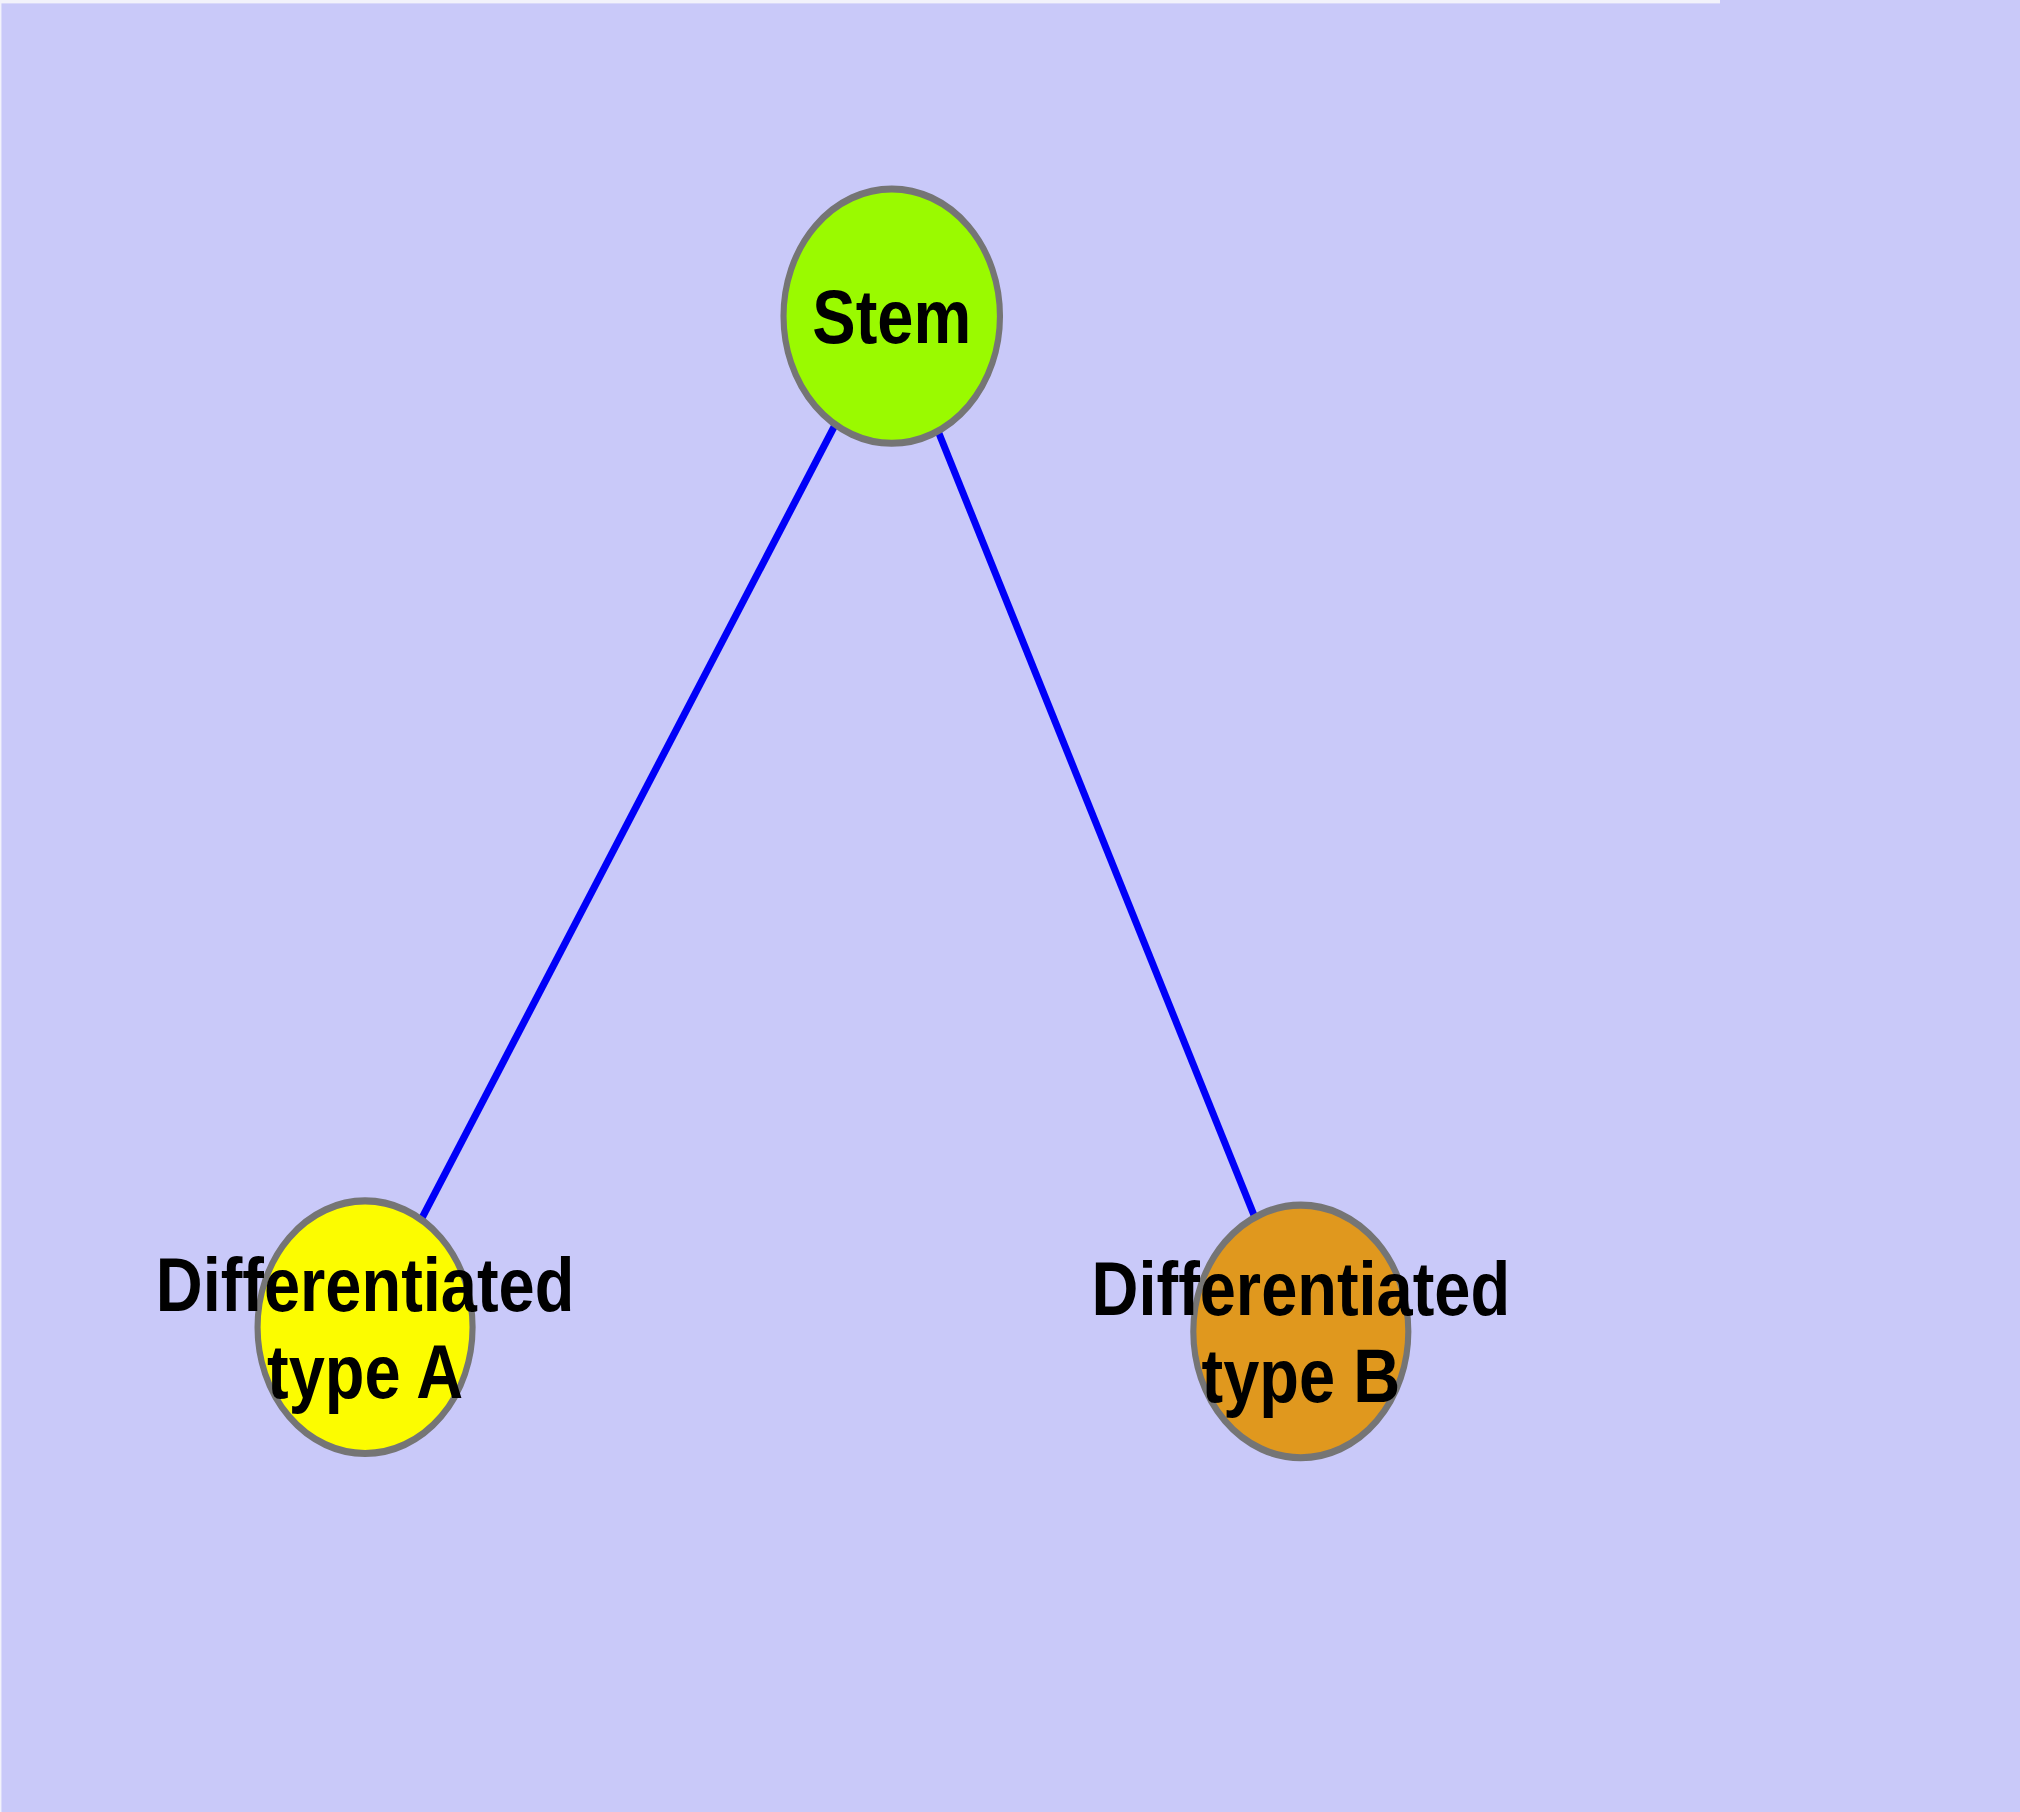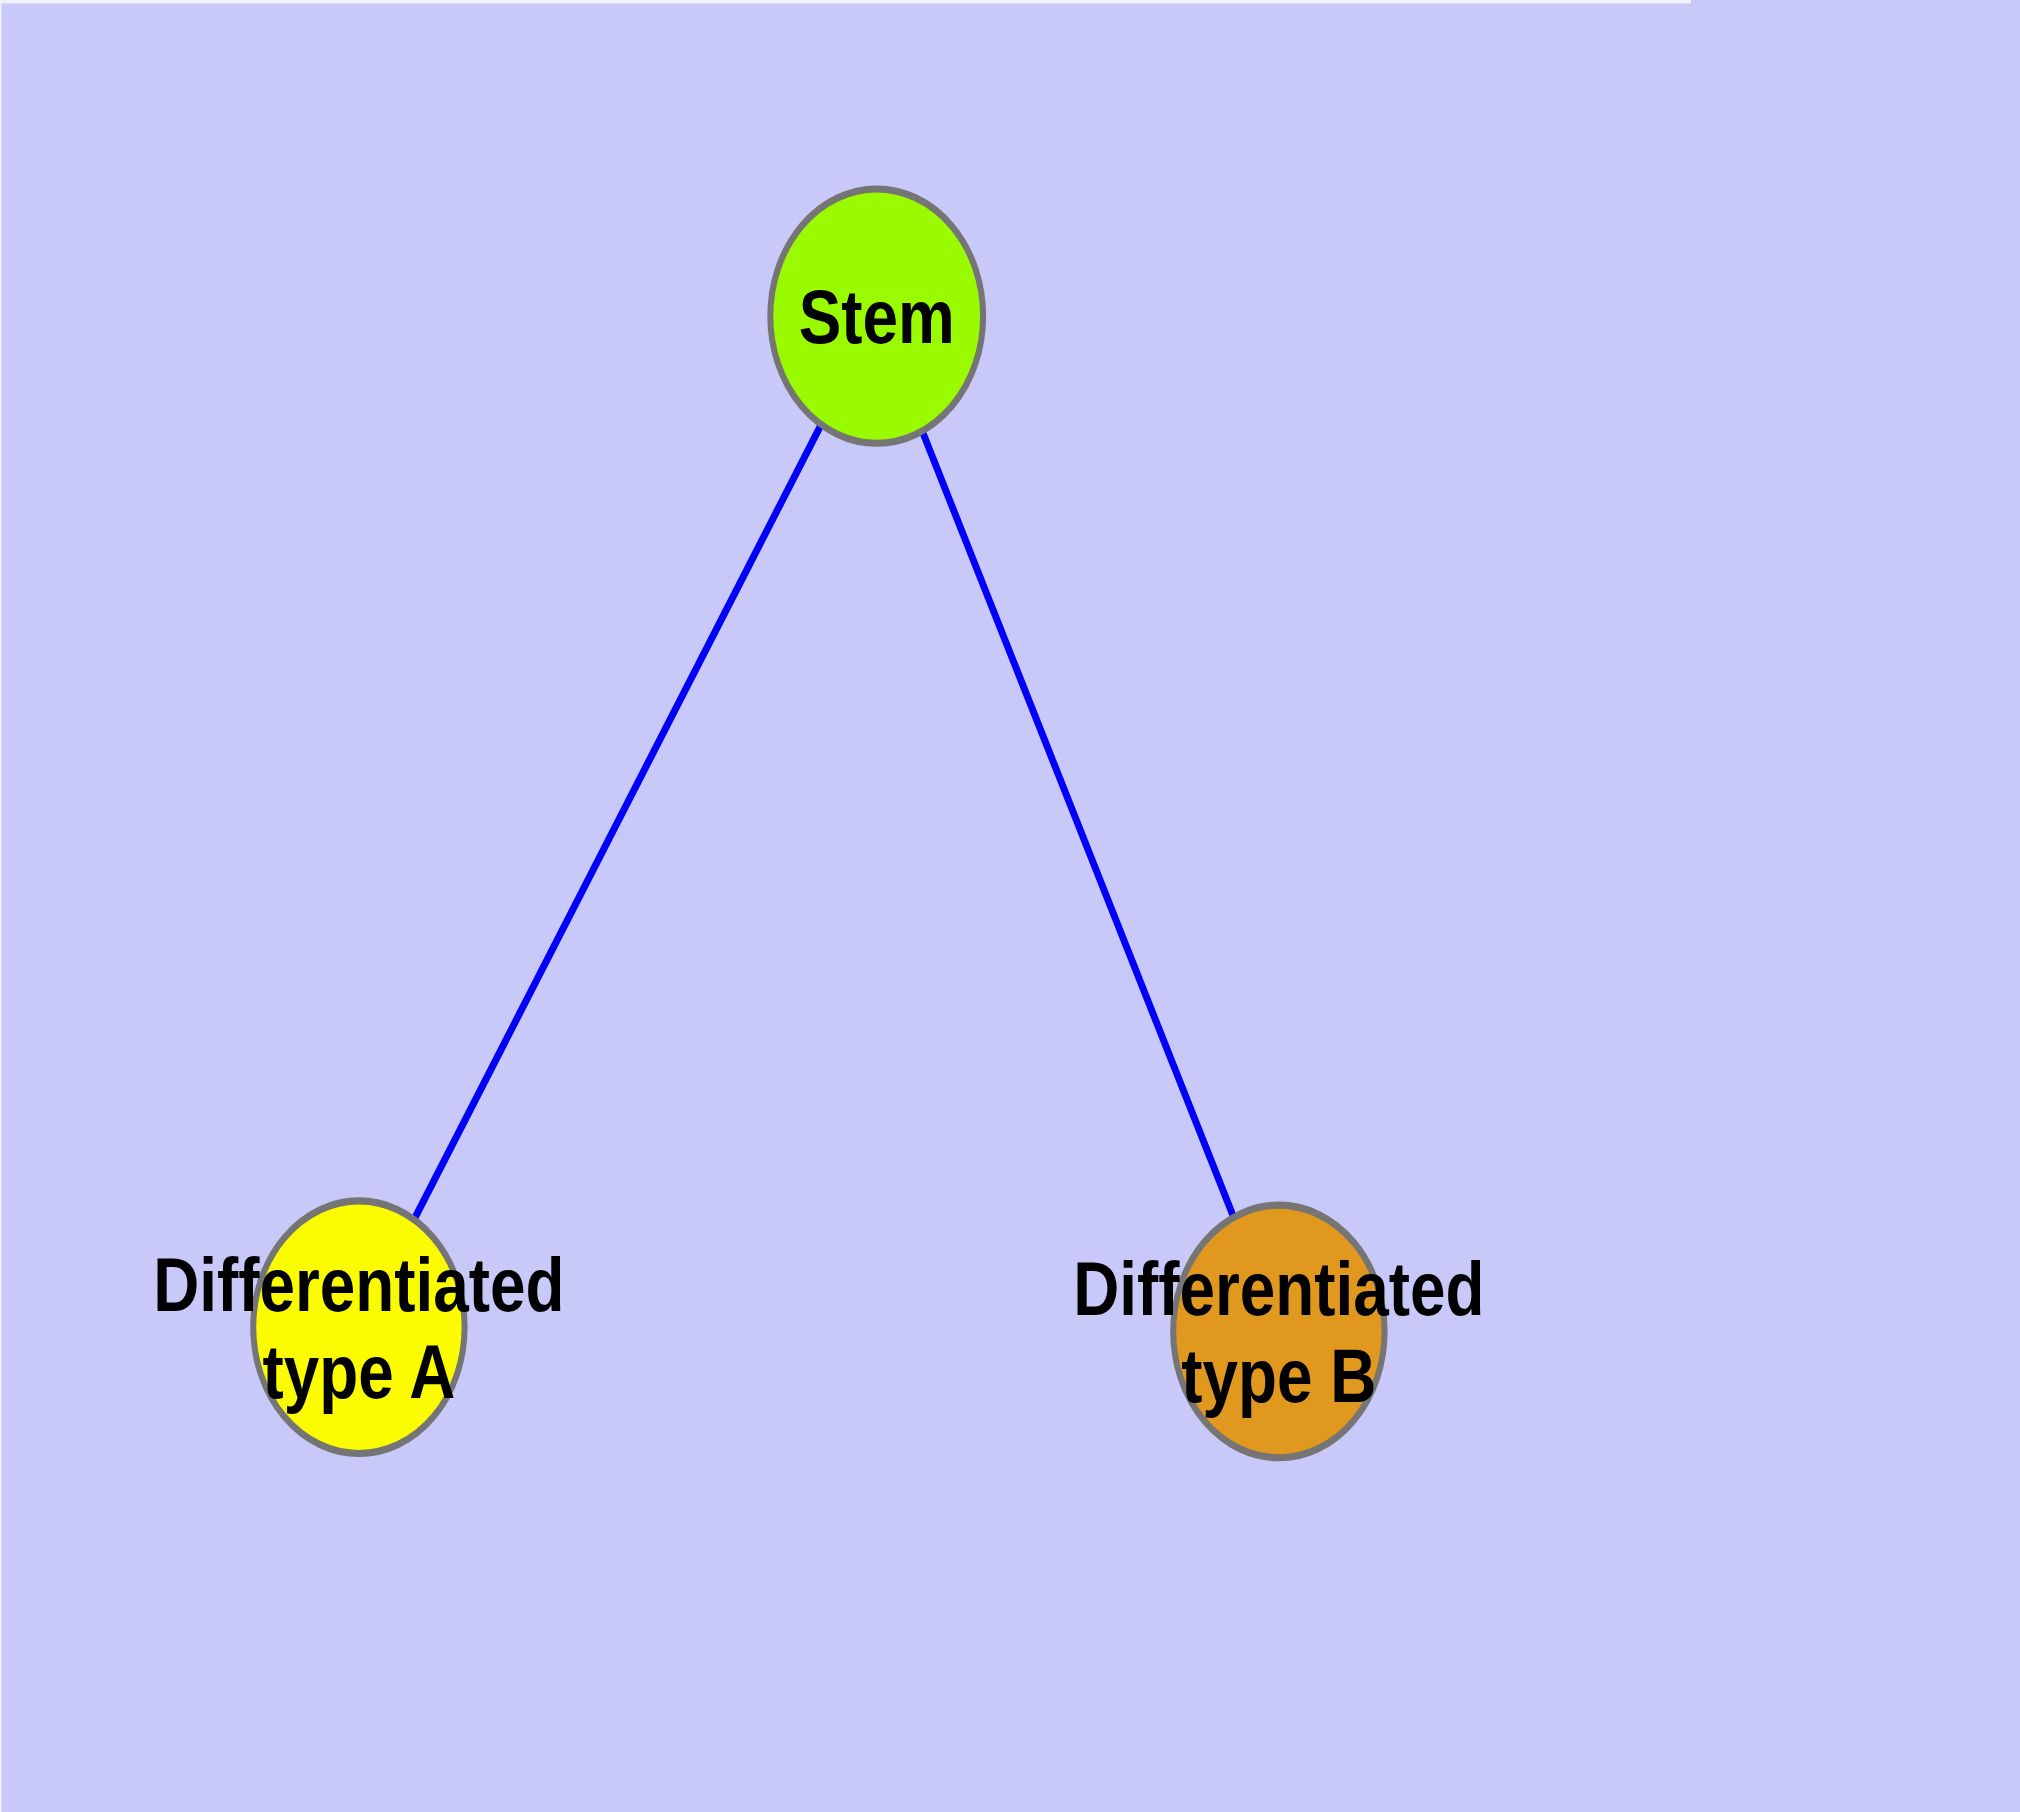--- a/index.html
+++ b/index.html
@@ -5,20 +5,21 @@
   html, body {
     margin: 0;
     padding: 0;
     background: #c9c9f9;
   }
   .stage {
     position: relative;
     width: 1691px;
     height: 1812px;
     overflow: hidden;
+    padding-left: 29px;
   }
   .stage svg {
     position: absolute;
     inset: 0;
     width: 100%;
     height: 100%;
     display: block;
   }
   text, tspan {
     font-family: "Liberation Sans", "DejaVu Sans", sans-serif;

